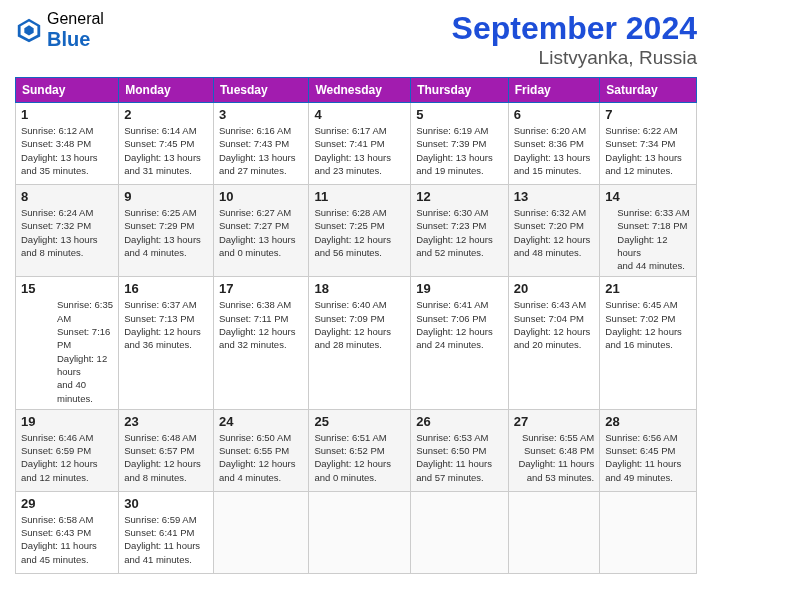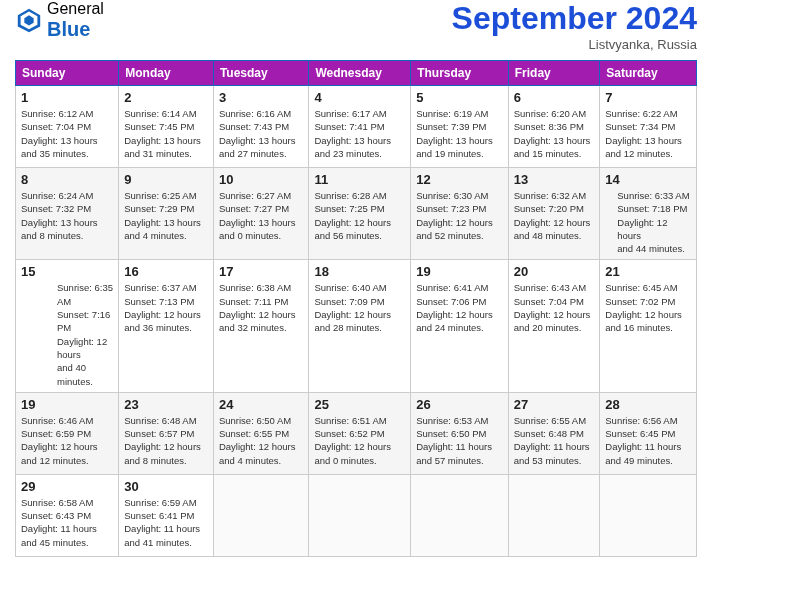--- a/index.html
+++ b/index.html
@@ -6,21 +6,21 @@
     body {
       width: 792px;
       height: 612px;
       font-family: Arial, sans-serif;
       background: #fff;
       overflow: hidden;
     }
     .page {
       width: 712px;
       height: 612px;
-      padding: 0 15px;
+      padding: 10px 15px;
     }
     .header {
       display: flex;
       justify-content: space-between;
       align-items: flex-start;
       margin-bottom: 8px;
     }
     .logo {
       display: flex;
       align-items: center;
@@ -42,21 +42,21 @@
     }
     .title-block {
       text-align: right;
     }
     .month-title {
       font-size: 32px;
       font-weight: bold;
       color: #1d4ed8;
     }
     .subtitle {
-      font-size: 13px;
+      font-size: 19px;
       color: #555;
     }
     .calendar {
       width: 100%;
       border-collapse: collapse;
       font-size: 10px;
     }
     .calendar th {
       background: #a21caf;
       color: #fff;
@@ -125,21 +125,21 @@
           <th>Thursday</th>
           <th>Friday</th>
           <th>Saturday</th>
         </tr>
     </thead>
     <tbody id="calendar-body">
         <tr>
           <td>
             <span class="day-num">1</span>
             <div class="day-info" style="white-space: pre-line;">Sunrise: 6:12 AM
-Sunset: 7:04 PM
+Sunset: 3:48 PM
 Daylight: 13 hours
 and 35 minutes.</div>
           </td>
           <td>
             <span class="day-num">2</span>
             <div class="day-info" style="white-space: pre-line;">Sunrise: 6:14 AM
 Sunset: 7:45 PM
 Daylight: 13 hours
 and 31 minutes.</div>
           </td>
@@ -312,21 +312,21 @@
           </td>
           <td>
             <span class="day-num">26</span>
             <div class="day-info" style="white-space: pre-line;">Sunrise: 6:53 AM
 Sunset: 6:50 PM
 Daylight: 11 hours
 and 57 minutes.</div>
           </td>
           <td>
             <span class="day-num">27</span>
-            <div class="day-info" style="white-space: pre-line;">Sunrise: 6:55 AM
+            <div class="day-info" style="white-space: pre-line; text-align: right;">Sunrise: 6:55 AM
 Sunset: 6:48 PM
 Daylight: 11 hours
 and 53 minutes.</div>
           </td>
           <td>
             <span class="day-num">28</span>
             <div class="day-info" style="white-space: pre-line;">Sunrise: 6:56 AM
 Sunset: 6:45 PM
 Daylight: 11 hours
 and 49 minutes.</div>

